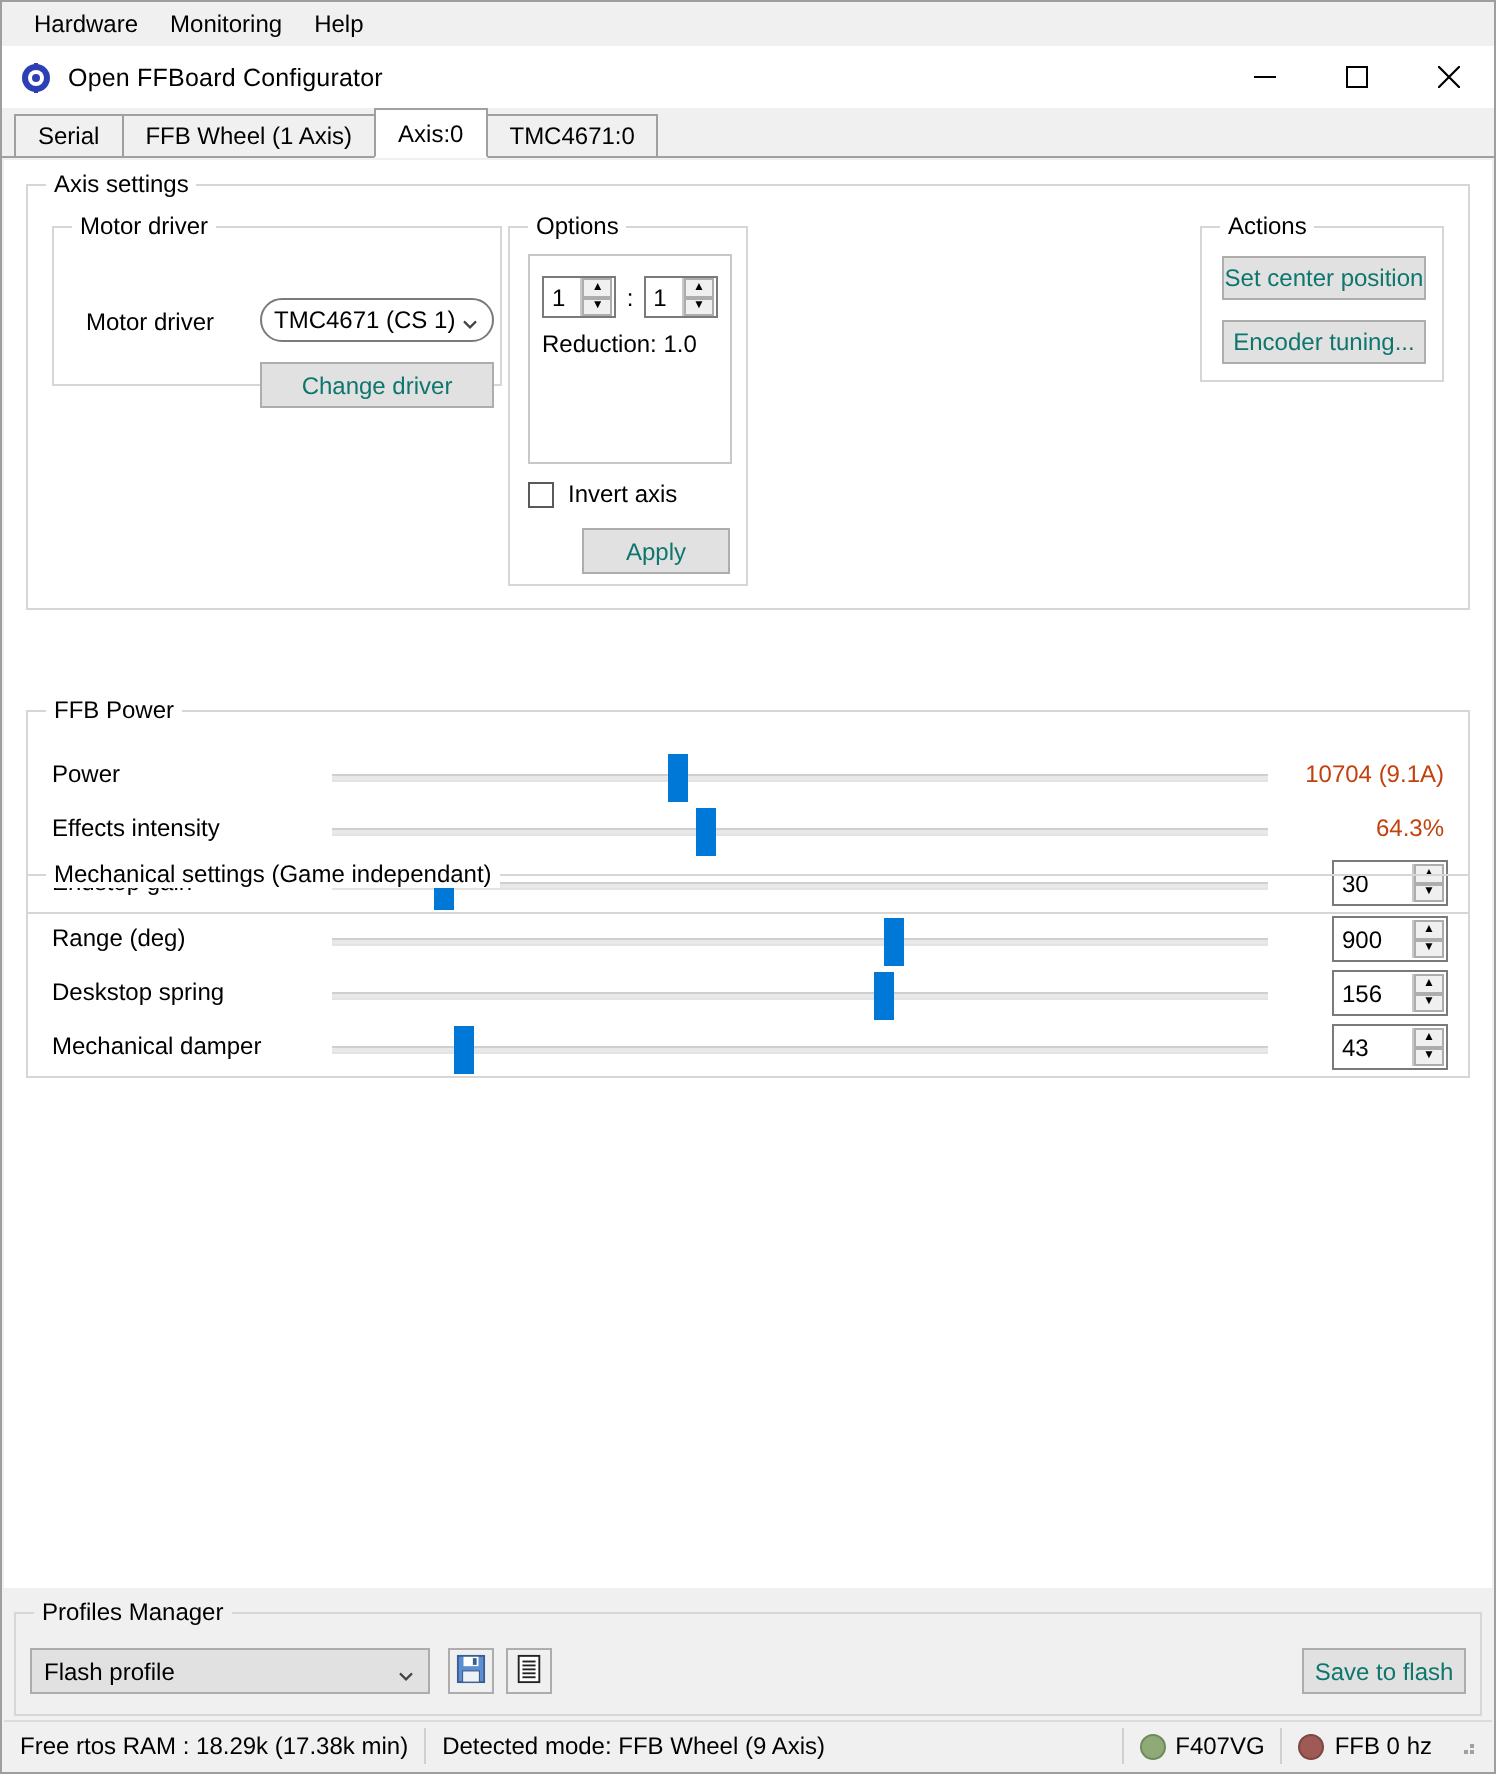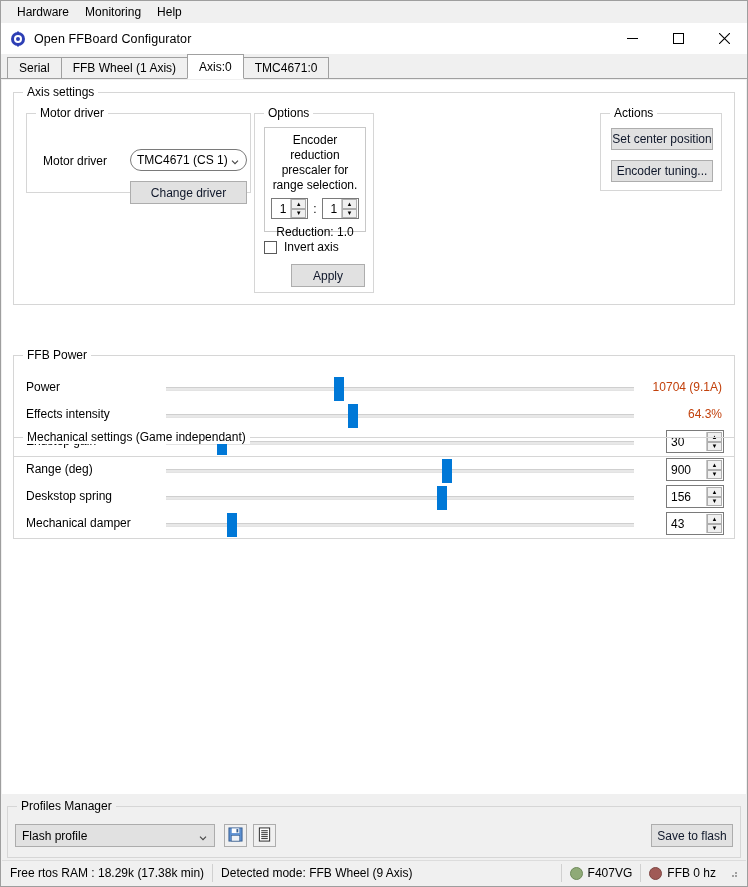--- a/index.html
+++ b/index.html
@@ -109,21 +109,21 @@
     position: absolute;
     top: -8px; left: 9px;
     background: #ffffff;
     padding: 0 4px;
     font-size: 12px;
     color: #000;
     white-space: nowrap;
   }
 
   
-  #axis-settings { left: 11px; top: 12px; right: 11px; height: 213px; text-align: center; }
+  #axis-settings { left: 11px; top: 12px; right: 11px; height: 213px; }
 
   #motor-driver-group { left: 12px; top: 20px; width: 225px; height: 80px; }
   #motor-driver-label { position: absolute; left: 16px; top: 40px; font-size: 12px; }
   .combo {
     position: absolute;
     height: 22px;
     border: 1px solid #7a7a7a;
     background: #ffffff;
     display: flex; align-items: center;
     padding-left: 6px;
@@ -134,21 +134,21 @@
     transform: translateY(-60%);
     width: 8px; height: 8px;
   }
   #motor-driver-combo { left: 103px; top: 35px; width: 117px; border-radius: 11px; }
 
   .btn {
     border: 1px solid #adadad;
     background: #e1e1e1;
     font-size: 12px;
     display: flex; align-items: center; justify-content: center;
-    color: #0f172a;
+    color: #0f766e;
     font-family: "Liberation Sans", sans-serif;
   }
   #change-driver-btn { position: absolute; left: 103px; top: 67px; width: 117px; height: 23px; }
 
   #options-group { left: 240px; top: 20px; width: 120px; height: 180px; }
   #options-inner {
     position: absolute; left: 9px; top: 13px; width: 102px; height: 105px;
     border: 1px solid #c8c8c8;
     padding: 5px 6px;
   }
@@ -336,21 +336,20 @@
                 <path d="M1 2.5 L4 5.5 L7 2.5" stroke="#444" fill="none" stroke-width="1.1"></path>
               </svg>
           </span>
         </div>
         <div class="btn" id="change-driver-btn">Change driver</div>
       </div>
 
       <div class="groupbox" id="options-group">
         <div class="gb-title">Options</div>
         <div id="options-inner">
-          <div id="prescaler-desc">Encoder reduction prescaler for range selection.</div>
           <div id="spin-row">
             <div class="spin" id="spin-a">
               <span class="val">1</span>
               <span class="arrows">
                 <div>▲</div>
                 <div>▼</div>
               </span>
             </div>
             <span id="spin-colon">:</span>
             <div class="spin" id="spin-b">

